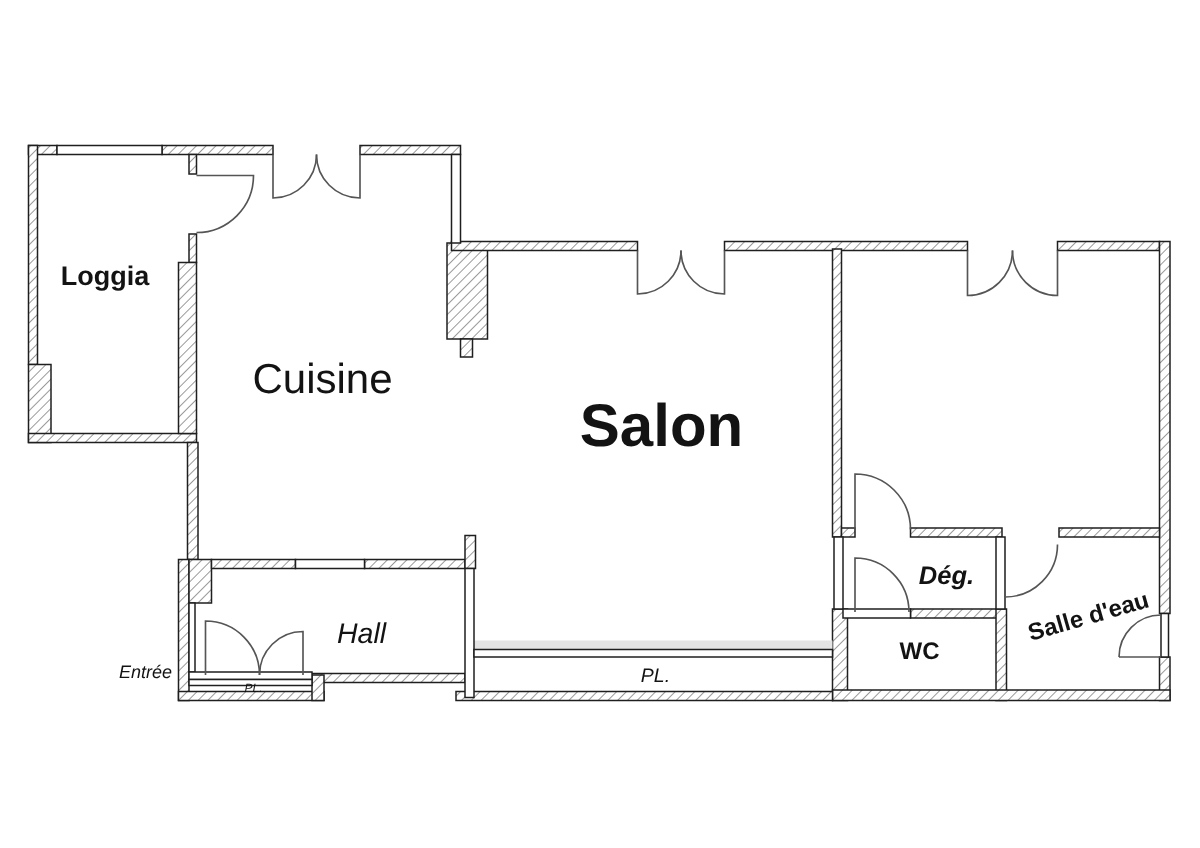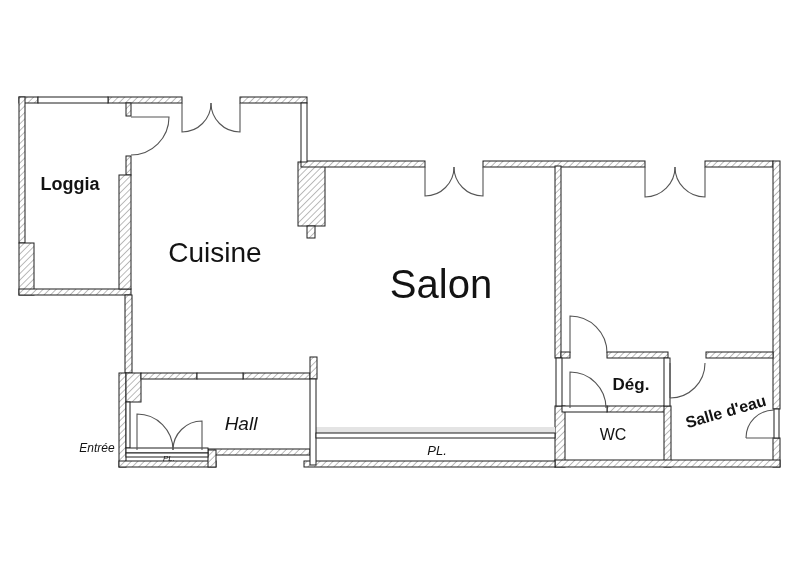--- a/index.html
+++ b/index.html
@@ -2,26 +2,26 @@
 <html><head>
 <meta charset="utf-8">
 <style>
   html,body{margin:0;padding:0;background:#ffffff;}
   #stage{position:relative;width:788px;height:565px;background:#ffffff;overflow:hidden;
          font-family:"Liberation Sans","DejaVu Sans",sans-serif;color:#111;}
   #plan-svg{position:absolute;left:0;top:0;}
   .lbl{position:absolute;transform:translate(-50%,-50%);white-space:nowrap;color:#131313;line-height:1;}
   .lbl-loggia  {left:70px;  top:184px; font-size:18px; font-weight:bold;}
   .lbl-cuisine {left:215px; top:253px; font-size:28px; font-weight:normal;}
-  .lbl-salon   {left:441px; top:284px; font-size:40px; font-weight:normal;}
+  .lbl-salon   {left:441px; top:284px; font-size:40px; font-weight:bold;}
   .lbl-chambre {left:676px; top:260px; font-size:20px; font-weight:bold;}
   .lbl-hall    {left:241px; top:423px; font-size:19px; font-style:italic; font-weight:500;}
   .lbl-entree  {left:97px;  top:448px; font-size:12px; font-style:italic;}
-  .lbl-deg     {left:631px; top:384px; font-size:17px; font-weight:600;}
-  .lbl-wc      {left:613px; top:435px; font-size:16px; font-weight:normal;}
+  .lbl-deg     {left:631px; top:384px; font-size:17px; font-style:italic; font-weight:600;}
+  .lbl-wc      {left:613px; top:435px; font-size:16px; font-weight:bold;}
   .lbl-sde     {left:726px; top:412px; font-size:16px; font-weight:bold;
                 transform:translate(-50%,-50%) rotate(-16deg);}
   .lbl-pl-salon{left:437px; top:450px; font-size:13px; font-style:italic;}
   .lbl-pl-hall {left:169px; top:459px; font-size:8px;  font-style:italic;}
 </style>
 </head>
 <body>
 
 <div id="stage">
 

